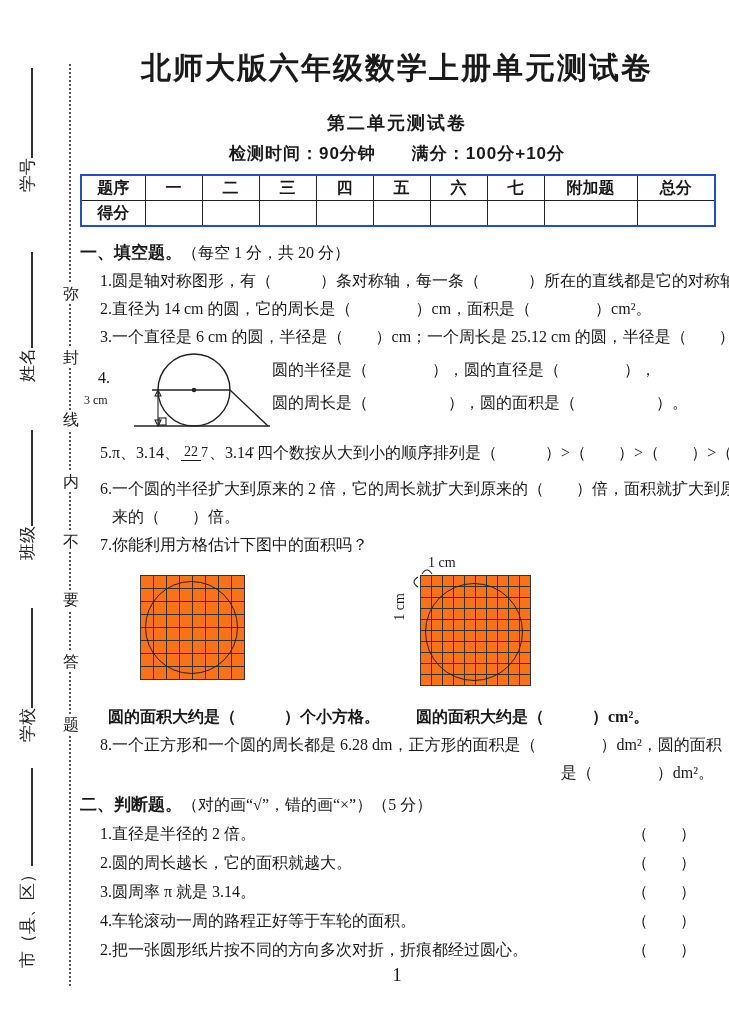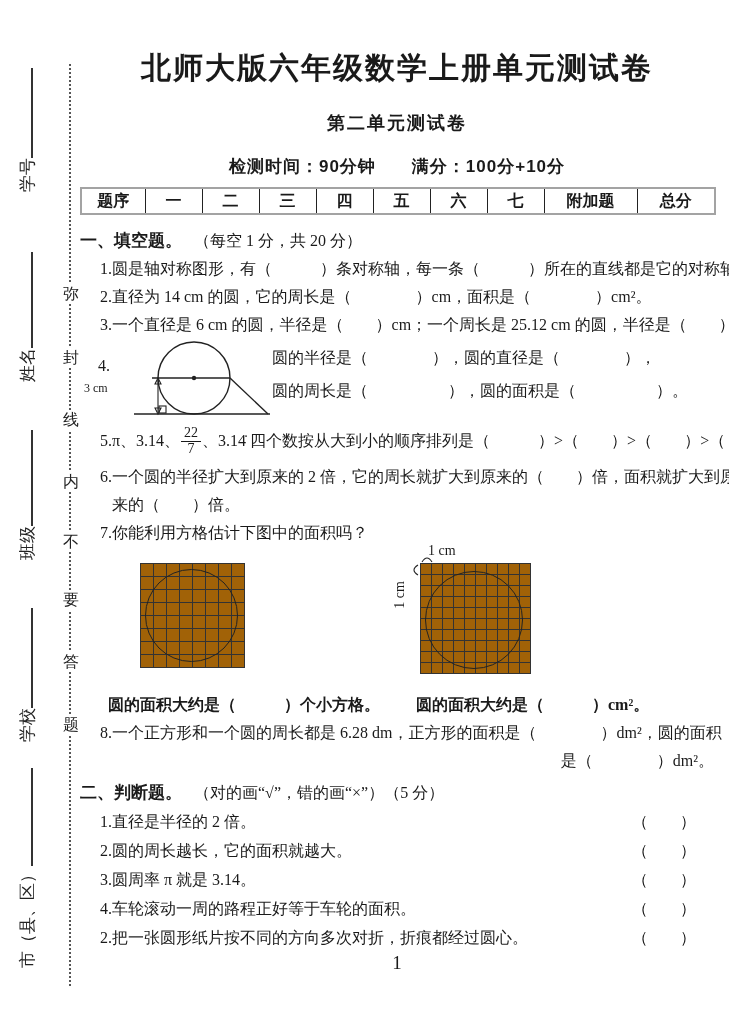--- a/index.html
+++ b/index.html
@@ -27,46 +27,46 @@
     position:absolute;left:60px;width:22px;text-align:center;background:#fff;
     font-size:16px;line-height:20px;color:#222;
   }
   #seal-0{top:284px;} #seal-1{top:348px;} #seal-2{top:410px;} #seal-3{top:472px;}
   #seal-4{top:532px;} #seal-5{top:590px;} #seal-6{top:652px;} #seal-7{top:715px;}
 
   
   .main{position:absolute;left:80px;top:0;width:634px;}
   .title{margin-top:48px;text-align:center;font-size:30px;letter-spacing:2px;}
   .subtitle{margin-top:22px;text-align:center;font-size:18px;letter-spacing:2px;}
-  .exam-info{margin-top:20px;text-align:center;font-size:17px;letter-spacing:1px;}
-
-  table.score{border-collapse:collapse;width:100%;margin-top:9px;border:2px solid #a3a3a3;table-layout:fixed;}
+  .exam-info{margin-top:7px;text-align:center;font-size:17px;letter-spacing:1px;}
+
+  table.score{border-collapse:collapse;width:100%;margin-top:9px;border:2px solid #1d4ed8;table-layout:fixed;}
   table.score td{border:1px solid #222;height:24px;text-align:center;font-size:16px;padding:0;}
   table.score td.lbl{font-family:"Liberation Sans","DejaVu Sans",sans-serif;font-weight:bold;}
   col.c-first{width:64px;} col.c-num{width:57px;} col.c-extra{width:93px;} col.c-total{width:78px;}
 
   .sec-head{margin-top:12px;font-size:17px;line-height:28px;white-space:nowrap;}
-  .sec-note{font-family:"Liberation Serif","DejaVu Serif",serif;font-weight:normal;font-size:16px;margin-left:12px;}
+  .sec-note{font-family:"Liberation Serif","DejaVu Serif",serif;font-weight:normal;font-size:16px;}
   .q-line{font-size:16px;line-height:28px;padding-left:20px;white-space:nowrap;}
 
   
   .q4{position:relative;height:80px;}
   .q4-label{position:absolute;left:18px;top:18px;font-size:16px;}
   .q4-dim{position:absolute;left:4px;top:42px;font-size:12px;}
   .q4-svg{position:absolute;left:52px;top:-6px;}
   .q4-text{position:absolute;left:192px;top:2px;font-size:16px;line-height:33px;white-space:nowrap;}
 
   
   .q5{height:44px;display:flex;align-items:center;padding-left:20px;font-size:16px;white-space:nowrap;}
-  .frac{display:inline-flex;flex-direction:column;align-items:center;font-size:14px;line-height:1.05;margin:0 1px;}
+  .frac{display:inline-flex;flex-direction:row;align-items:center;font-size:14px;line-height:1.05;margin:0 1px;}
   .frac .num{border-bottom:1px solid #1a1a1a;padding:0 3px;}
 
   
   .figures{position:relative;height:172px;}
-  .gridbox{position:absolute;background:#a16207;}
+  .gridbox{position:absolute;background:#f97316;}
   .grid{
     position:absolute;border-right:1px solid #333;border-bottom:1px solid #333;
   }
   .grid-8{width:104px;height:104px;
     background-image:
       repeating-linear-gradient(to right,#333 0,#333 1px,transparent 1px,transparent 13px),
       repeating-linear-gradient(to bottom,#333 0,#333 1px,transparent 1px,transparent 13px);}
   .grid-10{width:110px;height:110px;
     background-image:
       repeating-linear-gradient(to right,#333 0,#333 1px,transparent 1px,transparent 11px),
@@ -134,20 +134,32 @@
       <td class="lbl">一</td>
       <td class="lbl">二</td>
       <td class="lbl">三</td>
       <td class="lbl">四</td>
       <td class="lbl">五</td>
       <td class="lbl">六</td>
       <td class="lbl">七</td>
       <td class="lbl">附加题</td>
       <td class="lbl">总分</td>
     </tr>
+    <tr>
+      <td class="lbl">得分</td>
+      <td></td>
+      <td></td>
+      <td></td>
+      <td></td>
+      <td></td>
+      <td></td>
+      <td></td>
+      <td></td>
+      <td></td>
+    </tr>
   </tbody>
     </table>
 
   <div class="sec-head"><span class="hei">一、填空题。</span><span class="sec-note">（每空 1 分，共 20 分）</span></div>
 
   <div class="q-line">1.圆是轴对称图形，有（　　　）条对称轴，每一条（　　　）所在的直线都是它的对称轴。</div>
   <div class="q-line">2.直径为 14 cm 的圆，它的周长是（　　　　）cm，面积是（　　　　）cm²。</div>
   <div class="q-line">3.一个直径是 6 cm 的圆，半径是（　　）cm；一个周长是 25.12 cm 的圆，半径是（　　）cm。</div>
 
   <div class="q4">

